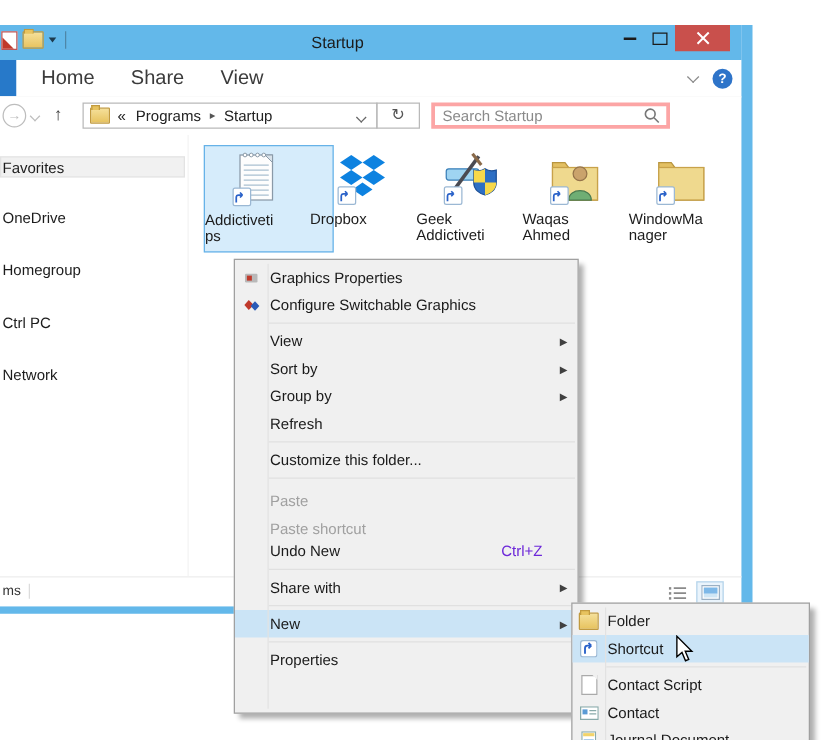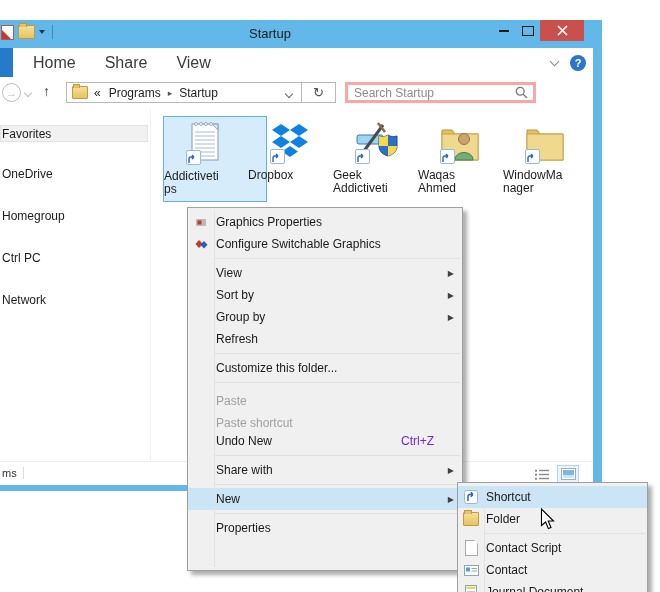--- a/index.html
+++ b/index.html
@@ -380,35 +380,35 @@
   <div class="menu-sep"></div>
 
   <div class="menu-row">
     <span>Properties</span>
   </div>
 </div>
 
 <div class="menu sub-menu">
   <div class="gutter-line"></div>
 
+  <div class="menu-row">
+    <span class="menu-icon">
+        <span class="mi-folder"></span>
+      </span>
+    <span>Folder</span>
+  </div>
+
   <div class="menu-row hl">
     <span class="menu-icon">
       <svg width="14" height="14" viewBox="0 0 14 14">
           <rect x="0.5" y="0.5" width="13" height="13" rx="2" fill="#fff" stroke="#9bb8d4"></rect>
           <path d="M4,11 L4,6.5 Q4,4.5 6,4.5 L9,4.5 M9,4.5 L6.8,2.3 M9,4.5 L6.8,6.7" fill="none" stroke="#2a62c9" stroke-width="1.5"></path>
         </svg>
     </span>
     <span>Shortcut</span>
-  </div>
-
-  <div class="menu-row">
-    <span class="menu-icon">
-        <span class="mi-folder"></span>
-      </span>
-    <span>Folder</span>
   </div>
 
   <div class="menu-sep"></div>
 
   <div class="menu-row">
     <span class="menu-icon">
         <span class="mi-page"></span>
       </span>
     <span>Contact Script</span>
   </div>

